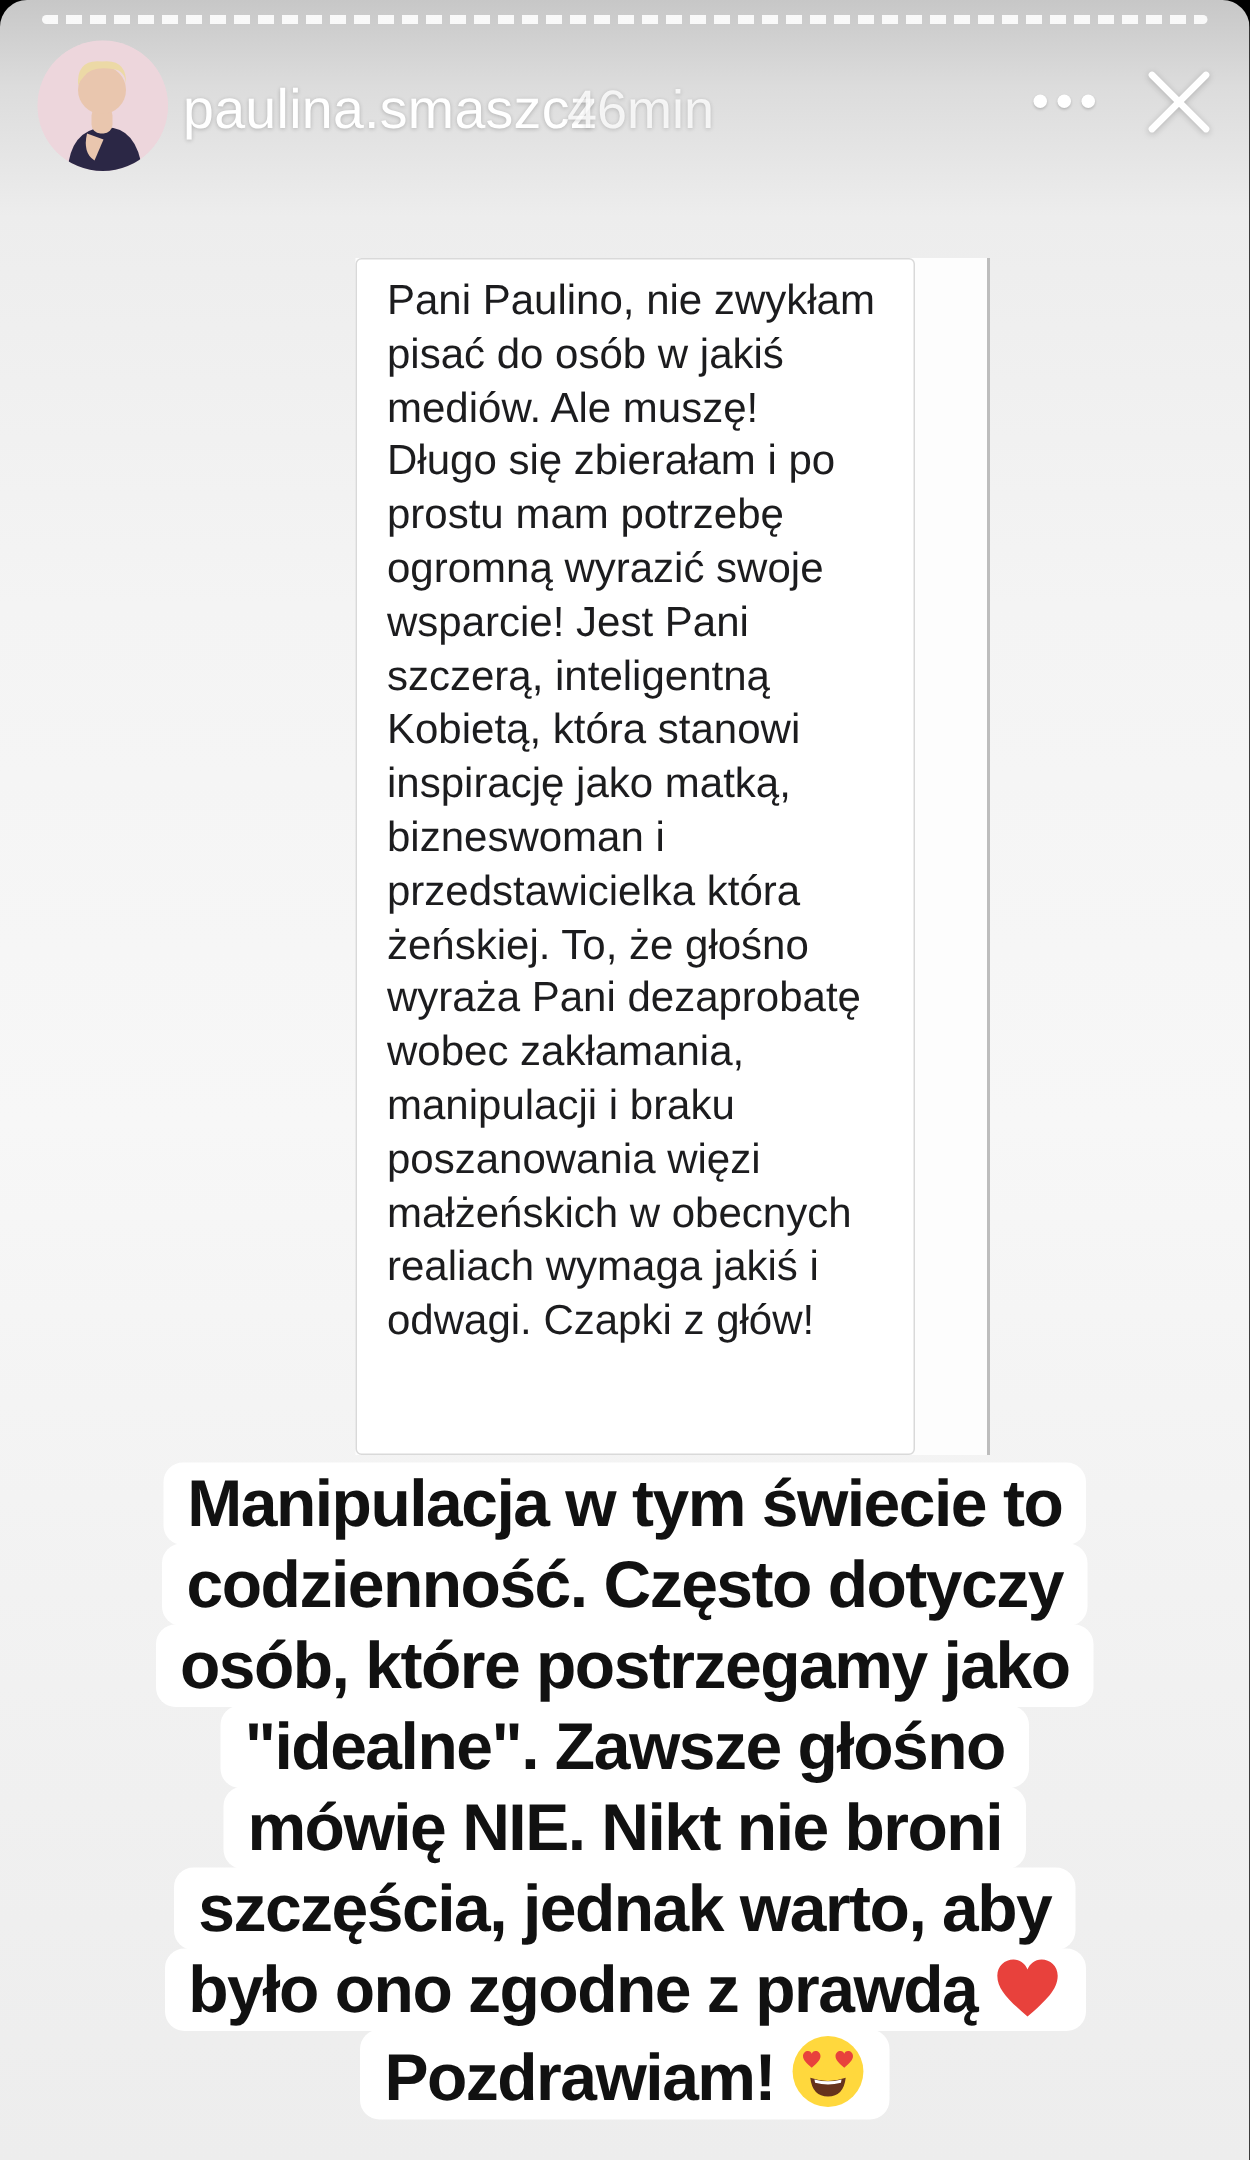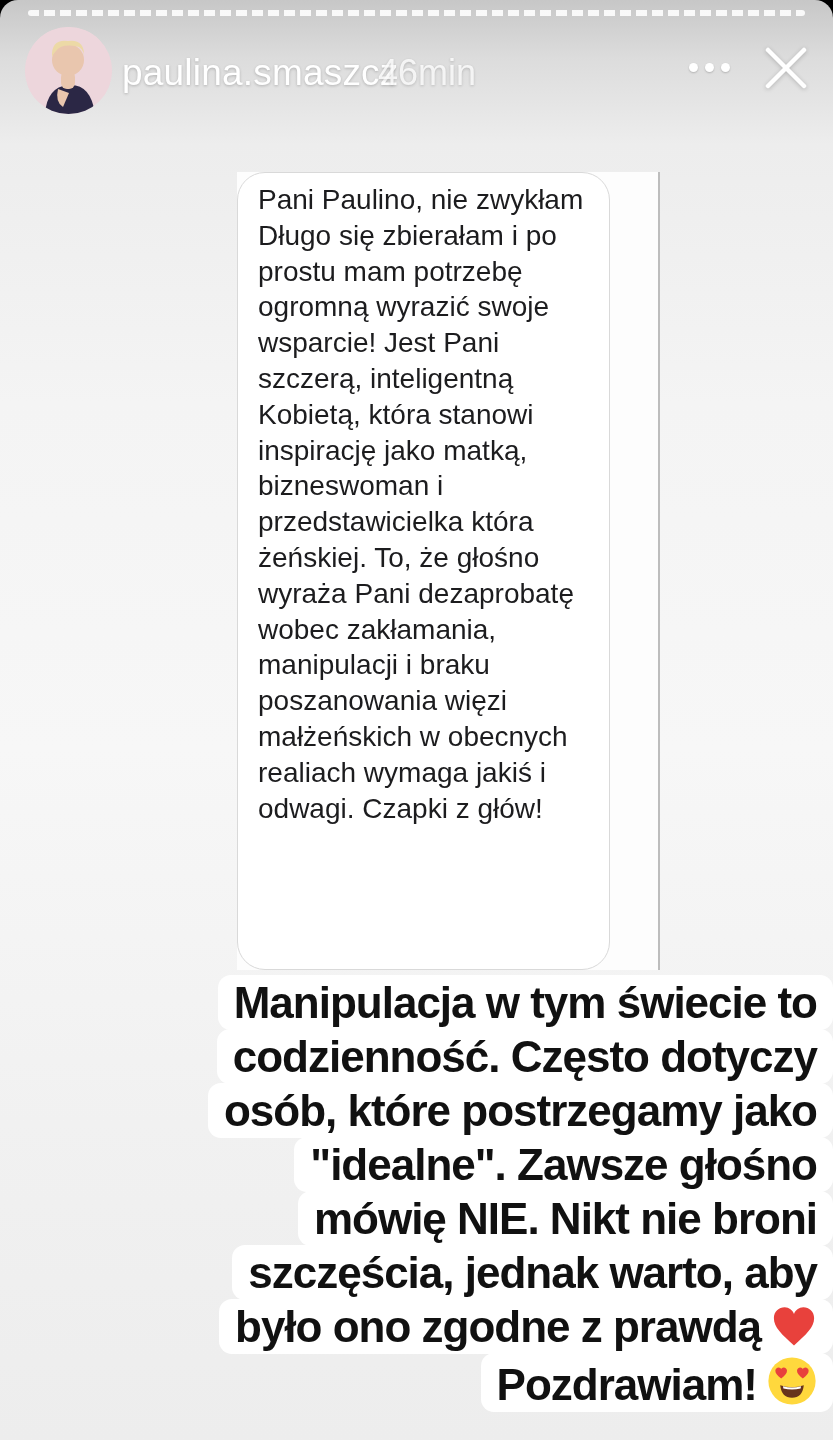--- a/index.html
+++ b/index.html
@@ -23,26 +23,26 @@
   .dots-btn{position:absolute;left:678px;top:47px;width:62px;height:40px;cursor:pointer;
     display:flex;align-items:center;justify-content:center;gap:7px;}
   .dots-btn i{width:9px;height:9px;border-radius:50%;background:#fff;
     box-shadow:0 1px 2px rgba(0,0,0,.2);}
   .close-btn{position:absolute;left:760px;top:42px;width:52px;height:52px;cursor:pointer;}
   .close-btn svg{display:block;filter:drop-shadow(0 1px 2px rgba(0,0,0,.2));}
   
   .dm-shot{position:absolute;left:237px;top:172px;width:421px;height:798px;
     background:#fdfdfd;border-right:2px solid #bdbdbd;}
   .dm-card{position:absolute;left:0;top:0;width:373px;height:798px;box-sizing:border-box;
-    background:#fff;border:1.5px solid #d9d9d9;border-radius:28px;
+    background:#fff;border:1.5px solid #d9d9d9;border-radius:4px;
     padding:9px 0 0 20px;overflow:hidden;}
   .dm-line{font-size:28px;line-height:35.8px;color:#1c1c1e;white-space:nowrap;}
   
   .caption{position:absolute;top:976px;left:0;right:0;text-align:center;}
-  .cap-row{margin-top:-1px;line-height:0;text-align:right;}
+  .cap-row{margin-top:-1px;line-height:0;}
   .cap-pill{display:inline-block;background:#fff;border-radius:13px;padding:3px 16px;
     font-size:44px;line-height:49px;font-weight:700;color:#111;letter-spacing:-1px;
     white-space:nowrap;}
   .cap-pill .emo{display:inline-block;vertical-align:-6px;margin-left:10px;}
   .cap-pill .emo svg{display:block;}
 </style>
 </head>
 <body>
 
 <div class="story">
@@ -71,20 +71,22 @@
       <svg width="52" height="52" viewBox="0 0 52 52">
         <line x1="8" y1="8" x2="44" y2="44" stroke="#fff" stroke-width="4.5" stroke-linecap="round"></line>
         <line x1="44" y1="8" x2="8" y2="44" stroke="#fff" stroke-width="4.5" stroke-linecap="round"></line>
       </svg>
     </div>
   </div>
 
   <div class="dm-shot">
     <div class="dm-card" id="dm-card">
         <div class="dm-line">Pani Paulino, nie zwykłam</div>
+        <div class="dm-line">pisać do osób w jakiś</div>
+        <div class="dm-line">mediów. Ale muszę!</div>
         <div class="dm-line">Długo się zbierałam i po</div>
         <div class="dm-line">prostu mam potrzebę</div>
         <div class="dm-line">ogromną wyrazić swoje</div>
         <div class="dm-line">wsparcie! Jest Pani</div>
         <div class="dm-line">szczerą, inteligentną</div>
         <div class="dm-line">Kobietą, która stanowi</div>
         <div class="dm-line">inspirację jako matką,</div>
         <div class="dm-line">bizneswoman i</div>
         <div class="dm-line">przedstawicielka która</div>
         <div class="dm-line">żeńskiej. To, że głośno</div>

